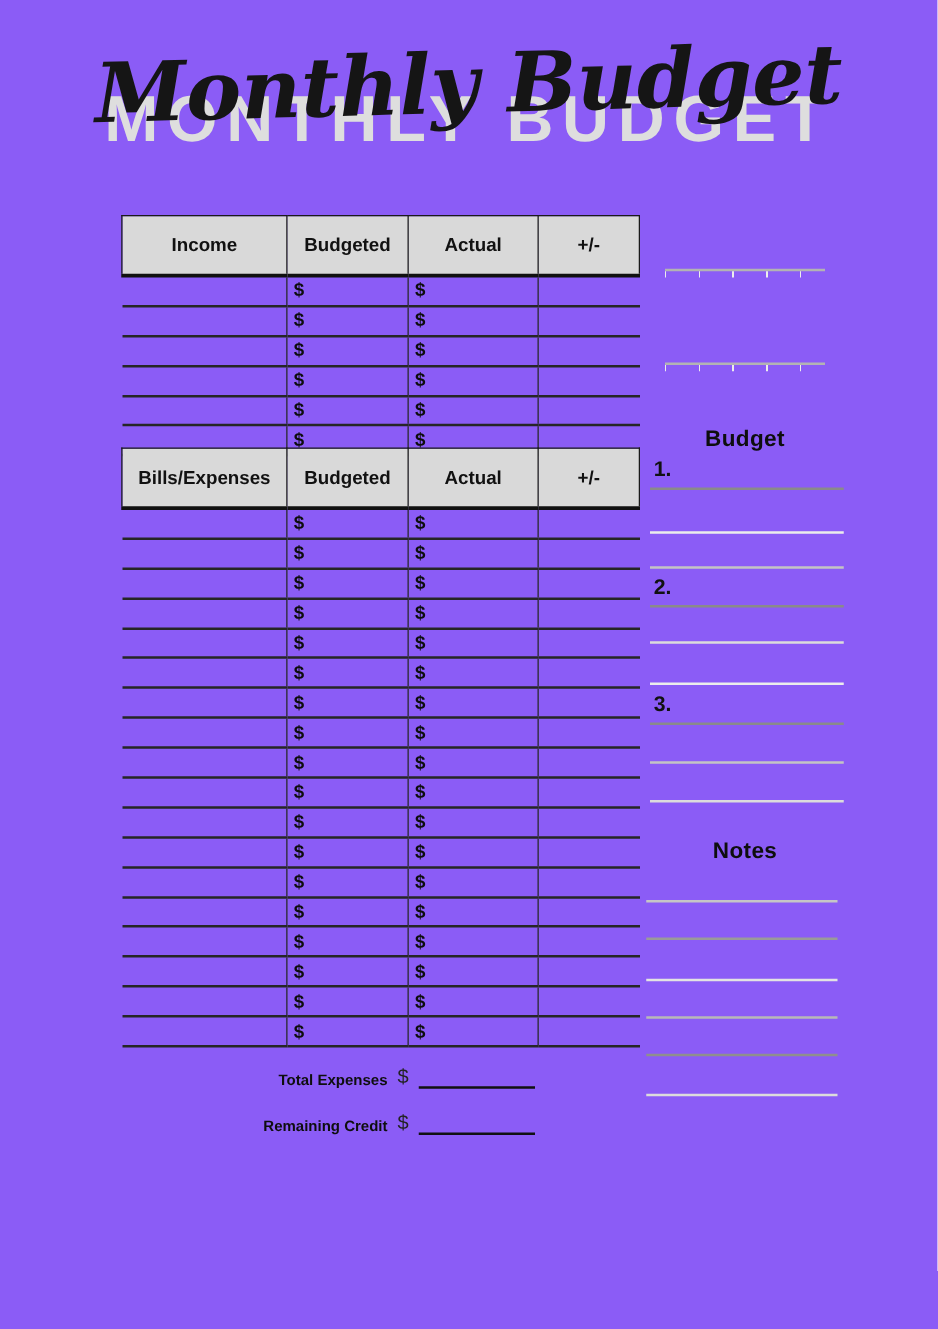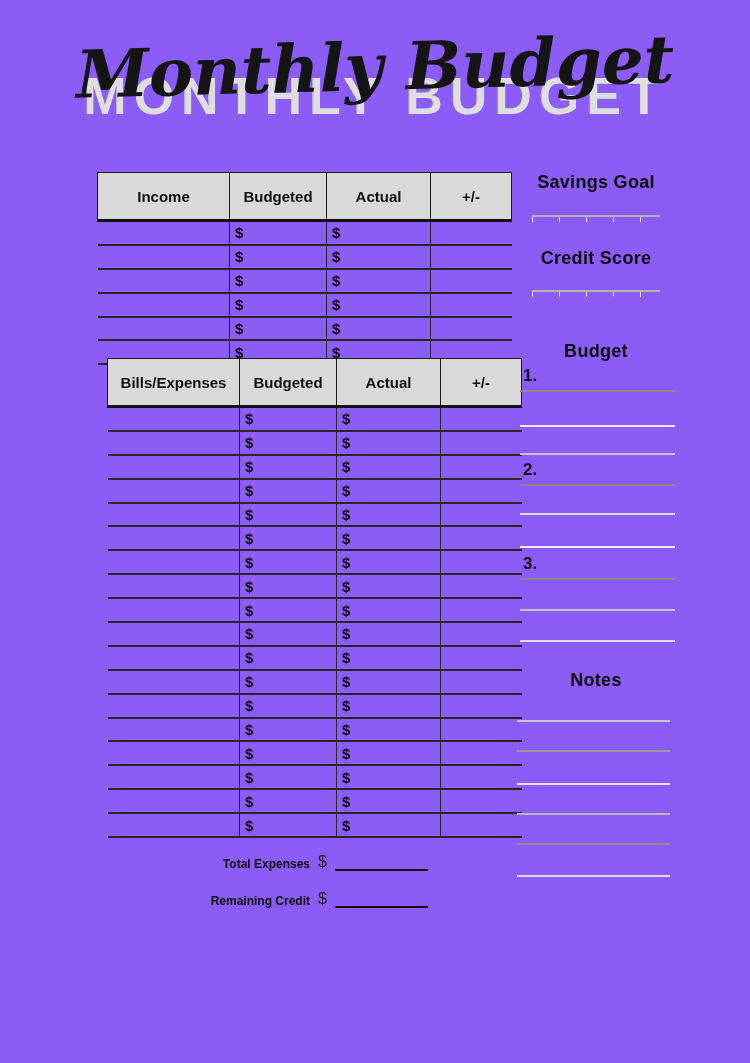--- a/index.html
+++ b/index.html
@@ -11,21 +11,21 @@
   .title-ghost{position:absolute;top:66px;left:0;width:100%;text-align:center;
         font-family:"Liberation Sans",sans-serif;font-weight:800;font-size:52px;
         letter-spacing:7px;color:#dedede;white-space:nowrap;}
   .title-script{position:absolute;top:28px;left:0;width:100%;text-align:center;
         font-family:"DejaVu Serif",serif;font-style:italic;font-weight:700;font-size:66px;
         color:#151515;transform:rotate(-1.5deg);white-space:nowrap;}
 
   
   .budget-table{position:absolute;border-collapse:collapse;table-layout:fixed;}
   .budget-table.income{left:97px;top:172px;}
-  .budget-table.expenses{left:107px;top:358px;}
+  .budget-table.expenses{left:97px;top:358px;}
   .budget-table col.c-name{width:132px;}
   .budget-table col.c-budgeted{width:97px;}
   .budget-table col.c-actual{width:104px;}
   .budget-table col.c-diff{width:81px;}
   .budget-table th{background:#d9d9d9;border:1px solid #1a1a1a;border-bottom:3px solid #111;
         font-weight:700;font-size:15px;height:22px;padding:12px;text-align:center;
         font-family:"Liberation Sans",sans-serif;}
   .budget-table td{border-bottom:2px solid #262626;height:21.9px;padding:0 0 0 5px;
         font-size:15px;font-weight:700;vertical-align:middle;}
   .budget-table td + td{border-left:1.5px solid #262626;}
@@ -258,24 +258,22 @@
         <tr>
           <td></td>
           <td><span class="currency">$</span></td>
           <td><span class="currency">$</span></td>
           <td></td>
         </tr>
       </tbody>
     </table>
 
   <div class="sidebar">
-    <div class="side-heading h-savings">Savings Goal</div>
     <div class="rule rule-savings"></div>
 
-    <div class="side-heading h-credit">Credit Score</div>
     <div class="rule rule-credit"></div>
 
     <div class="side-heading h-goals">Budget</div>
 
     <div class="goal-num gn-1">1.</div>
     <div class="goal-rule gr-1"></div>
     <div class="goal-extra ge-1a"></div>
     <div class="goal-extra ge-1b"></div>
 
     <div class="goal-num gn-2">2.</div>

